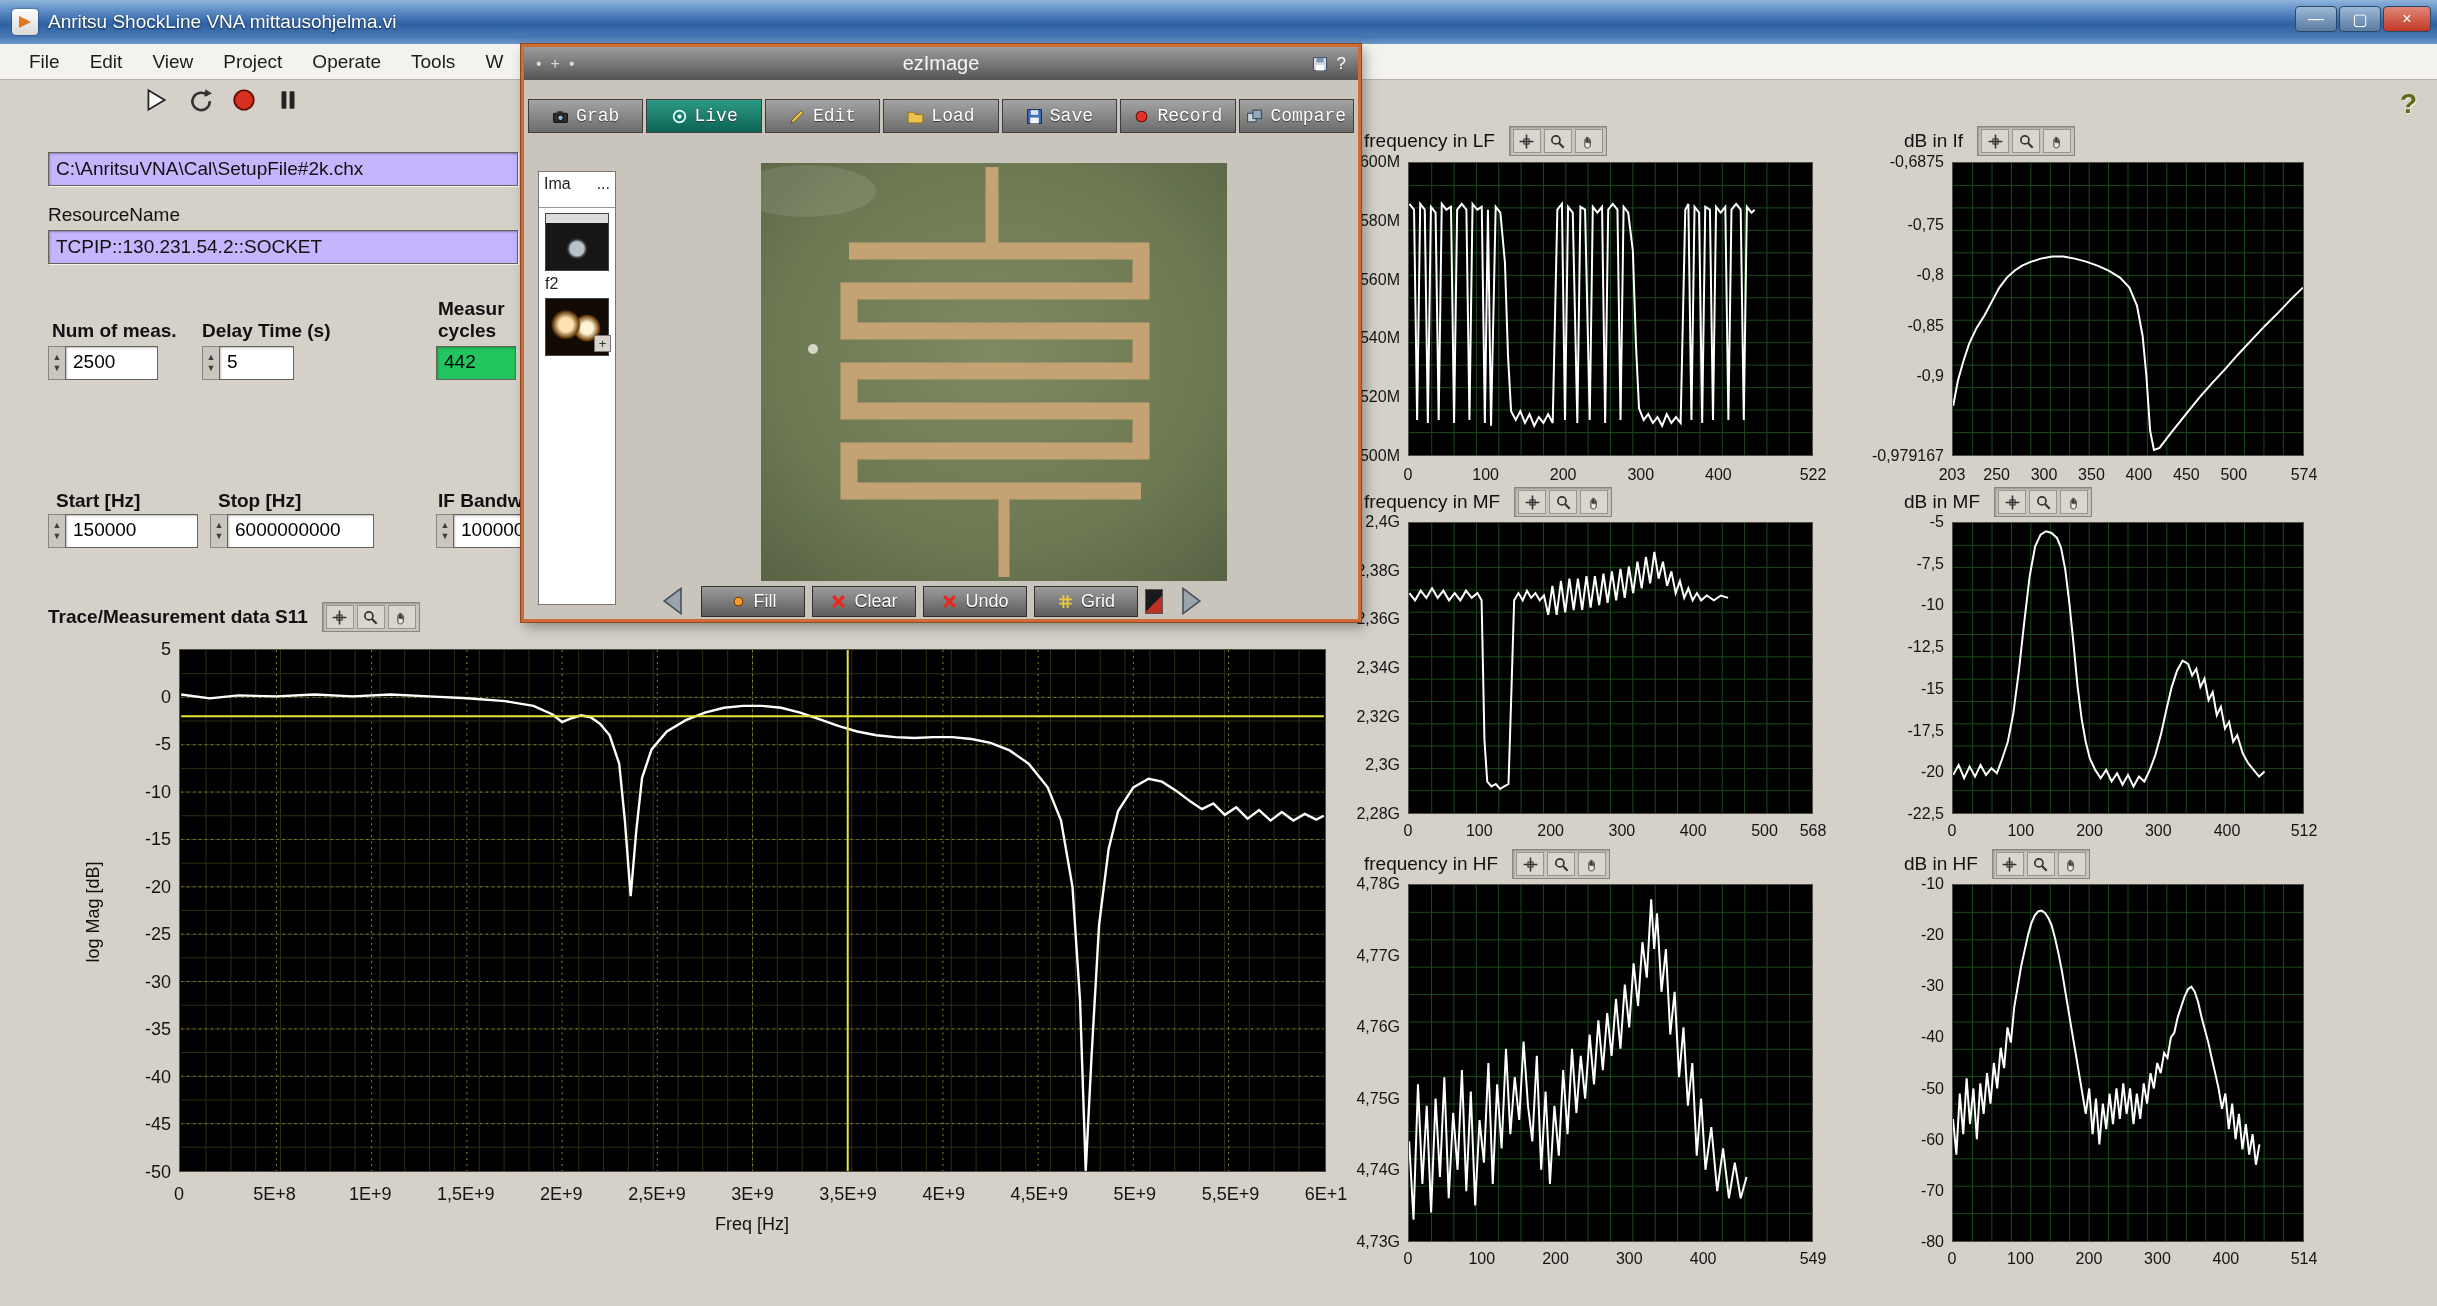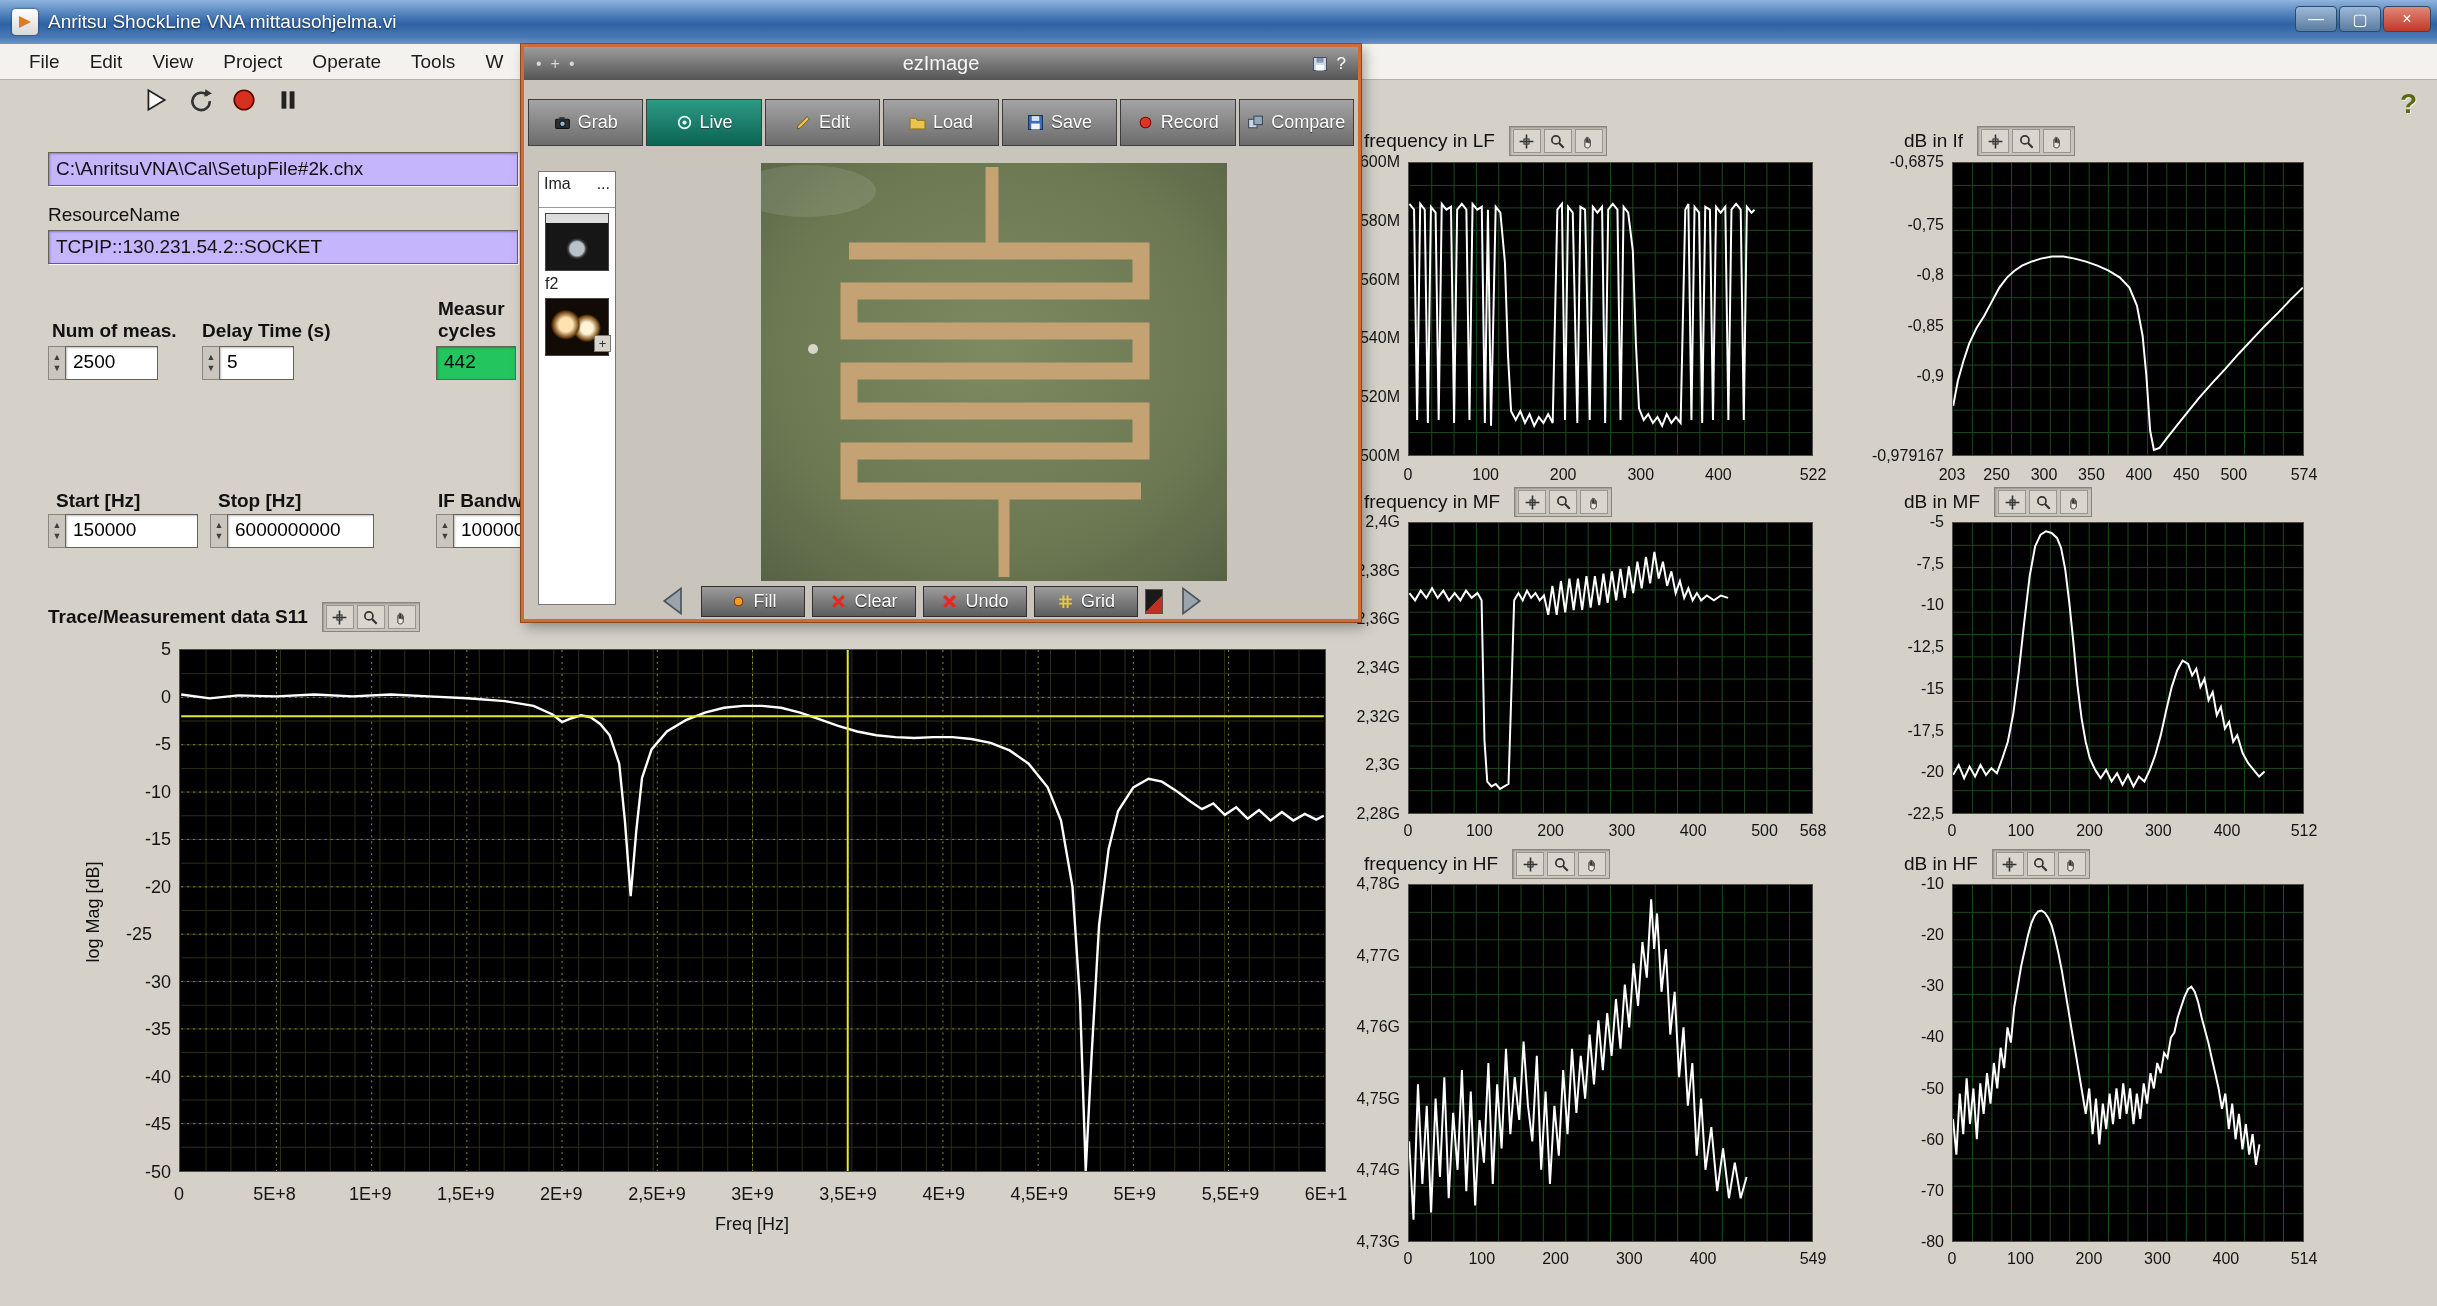--- a/index.html
+++ b/index.html
@@ -62,21 +62,21 @@
 
   
   #ezimage{position:absolute;left:521px;top:44px;width:840px;height:578px;background:#c9c5bd;
     border:3px solid #cf6b35;box-shadow:0 0 0 1px #8a4a20,4px 5px 12px rgba(0,0,0,.35);z-index:60;}
   .ez-titlebar{position:absolute;left:0;top:0;right:0;height:33px;
     background:linear-gradient(#9c9c9c,#545454);display:flex;align-items:center;color:#eee;}
   .ez-title{position:absolute;left:50%;transform:translateX(-50%);font-size:20px;color:#f6f6f6;}
   .ez-nav{display:flex;gap:9px;padding-left:12px;font-size:16px;color:#d8d8d8;}
   .ez-tools{position:absolute;right:12px;display:flex;gap:9px;align-items:center;color:#fff;font-size:17px;}
   .ez-tools svg{width:16px;height:16px;display:block;}
-  #ez-toolbar{position:absolute;left:4px;right:4px;top:52px;height:47px;display:flex;gap:3px;}
+  #ez-toolbar{position:absolute;left:4px;right:4px;top:52px;height:34px;display:flex;gap:3px;font-family:Liberation Mono, monospace;}
   .ez-btn{flex:1;display:flex;align-items:center;justify-content:center;gap:7px;
     background:linear-gradient(#a4a4a4,#6c6c6c);border:1px solid #3d3d3d;color:#fff;
     font-size:18px;text-shadow:0 1px 1px #333;}
   .ez-btn.active{background:linear-gradient(#2c9a84,#0c6454);}
   .ez-ic svg{width:17px;height:17px;display:block;}
   #ez-sidebar{position:absolute;left:14px;top:124px;width:78px;height:434px;background:#fff;border:1px solid #777;}
   .ez-side-head{height:36px;border-bottom:1px solid #999;display:flex;justify-content:space-between;
     padding:3px 5px;font-size:16px;color:#222;}
   .ez-thumb{width:64px;height:58px;margin:5px auto 2px;border:1px solid #444;}
   #thumb1{background:radial-gradient(circle at 50% 62%, #b8c2ca 0 7px, #3c3c3c 9px, transparent 11px),
@@ -483,21 +483,21 @@
       <polyline points="0.0,44.7 28.7,48.5 57.4,45.6 95.6,46.6 133.8,44.7 172.0,46.6 210.3,44.7 248.5,46.6 286.8,48.5 325.0,51.3 353.7,56.1 372.8,64.7 382.3,72.3 391.9,68.5 401.4,65.6 411.0,67.5 420.6,74.2 430.1,85.6 439.7,114.1 445.4,171.2 451.2,247.2 456.9,180.7 462.6,128.4 472.2,99.8 487.5,81.8 506.6,70.4 525.7,62.8 544.8,58.0 563.9,56.1 583.1,56.1 602.2,58.0 621.3,62.8 640.4,69.4 659.5,76.1 678.6,81.8 697.8,85.6 716.9,87.5 736.0,88.4 755.1,87.5 774.2,87.5 793.3,89.4 812.5,93.2 831.6,100.8 850.7,114.1 869.8,137.9 883.2,171.2 894.7,237.7 902.3,351.8 908.0,523.0 913.8,408.9 921.4,275.8 931.0,199.7 940.5,161.7 955.8,137.9 971.1,129.3 984.5,132.2 997.9,140.7 1013.2,152.1 1024.7,159.8 1036.1,154.0 1047.6,165.5 1059.1,157.9 1070.5,169.3 1082.0,160.7 1093.5,171.2 1104.9,162.6 1116.4,171.2 1127.9,164.5 1139.4,170.2 1147.0,166.4" fill="none" stroke="#ffffff" stroke-width="2.4"></polyline>
       <line x1="0" y1="66.56363636363636" x2="1147" y2="66.56363636363636" stroke="#e6e632" stroke-width="2"></line>
       <line x1="669.0833333333334" y1="0" x2="669.0833333333334" y2="523" stroke="#e6e632" stroke-width="2"></line>
     </svg>
     <span class="ytick tick-big" style="left: 107px; width: 64px; top: 649px;">5</span>
     <span class="ytick tick-big" style="left: 107px; width: 64px; top: 696.545px;">0</span>
     <span class="ytick tick-big" style="left: 107px; width: 64px; top: 744.091px;">-5</span>
     <span class="ytick tick-big" style="left: 107px; width: 64px; top: 791.636px;">-10</span>
     <span class="ytick tick-big" style="left: 107px; width: 64px; top: 839.182px;">-15</span>
     <span class="ytick tick-big" style="left: 107px; width: 64px; top: 886.727px;">-20</span>
-    <span class="ytick tick-big" style="left: 107px; width: 64px; top: 934.273px; text-align: center;">-25</span>
+    <span class="ytick tick-big" style="left: 107px; width: 64px; top: 934.273px;">-25</span>
     <span class="ytick tick-big" style="left: 107px; width: 64px; top: 981.818px;">-30</span>
     <span class="ytick tick-big" style="left: 107px; width: 64px; top: 1029.36px;">-35</span>
     <span class="ytick tick-big" style="left: 107px; width: 64px; top: 1076.91px;">-40</span>
     <span class="ytick tick-big" style="left: 107px; width: 64px; top: 1124.45px;">-45</span>
     <span class="ytick tick-big" style="left: 107px; width: 64px; top: 1172px;">-50</span>
     <span class="xtick tick-big" style="left: 179px; top: 1184px;">0</span>
     <span class="xtick tick-big" style="left: 274.583px; top: 1184px;">5E+8</span>
     <span class="xtick tick-big" style="left: 370.167px; top: 1184px;">1E+9</span>
     <span class="xtick tick-big" style="left: 465.75px; top: 1184px;">1,5E+9</span>
     <span class="xtick tick-big" style="left: 561.333px; top: 1184px;">2E+9</span>

